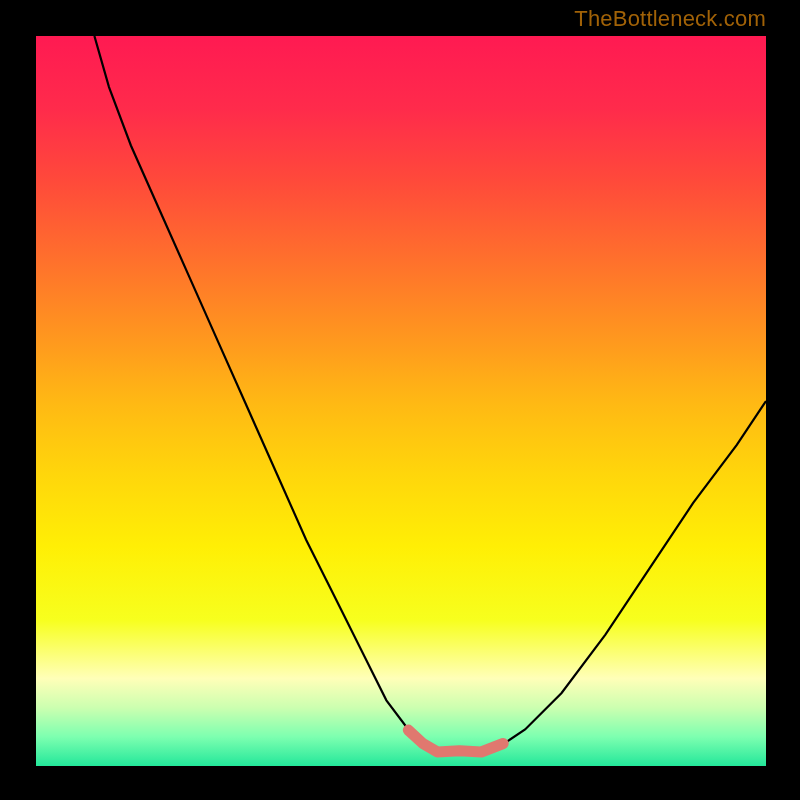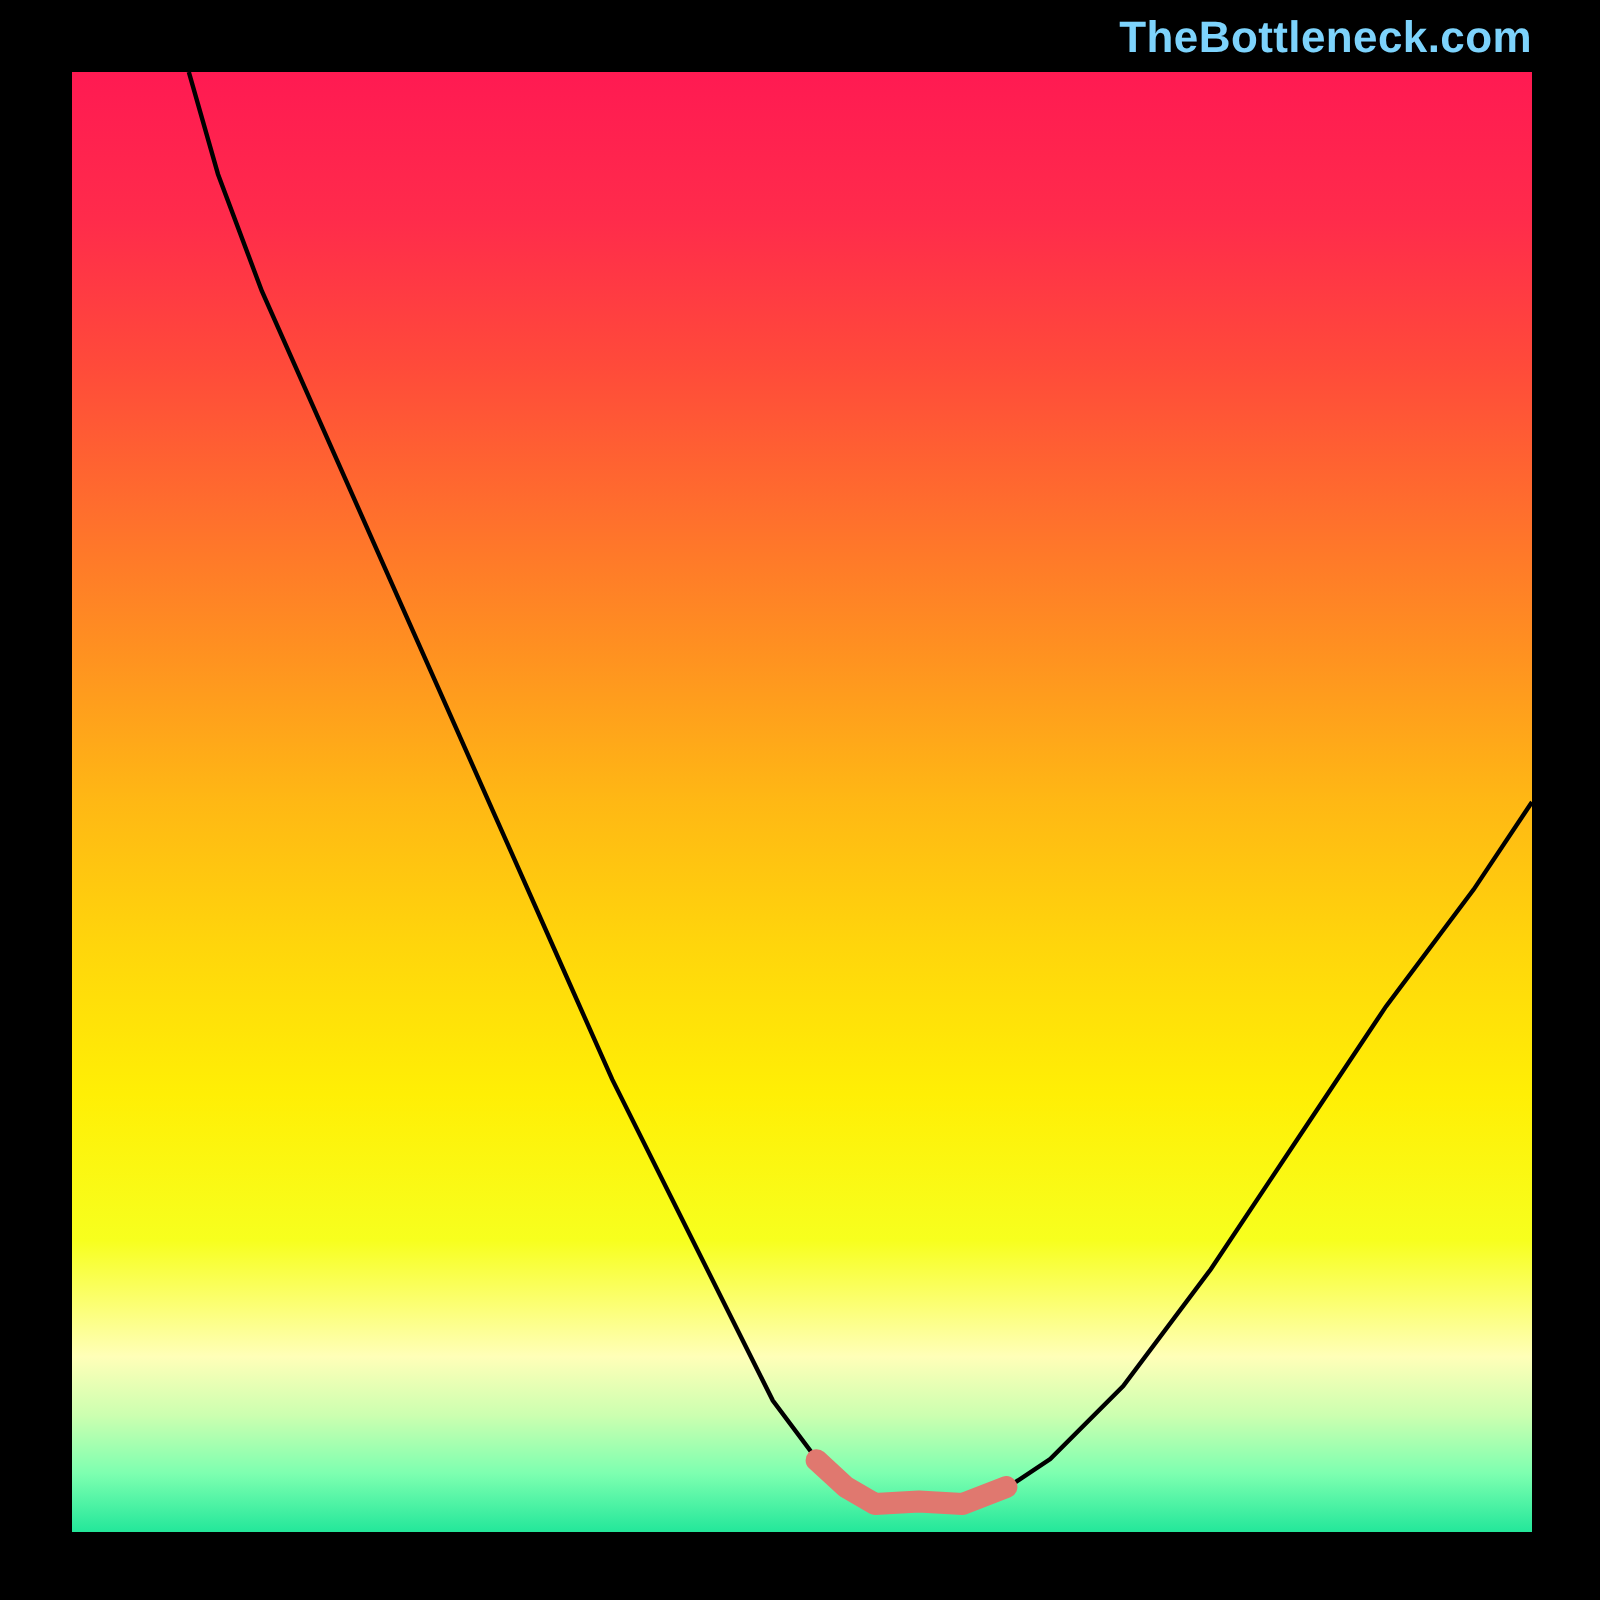--- a/index.html
+++ b/index.html
@@ -24,23 +24,23 @@
     left: 36px;
     top: 36px;
     width: 730px;
     height: 730px;
     overflow: hidden;
   }
   .watermark {
     position: absolute;
     top: 6px;
     right: 34px;
-    color: #7dd3fc;
+    color: #a16207;
     font-size: 22px;
-    font-weight: 700;
+    font-weight: 400;
     letter-spacing: 0.2px;
   }
   svg {
     position: absolute;
     left: 0; top: 0;
   }
 </style>
 </head>
 <body>
 

